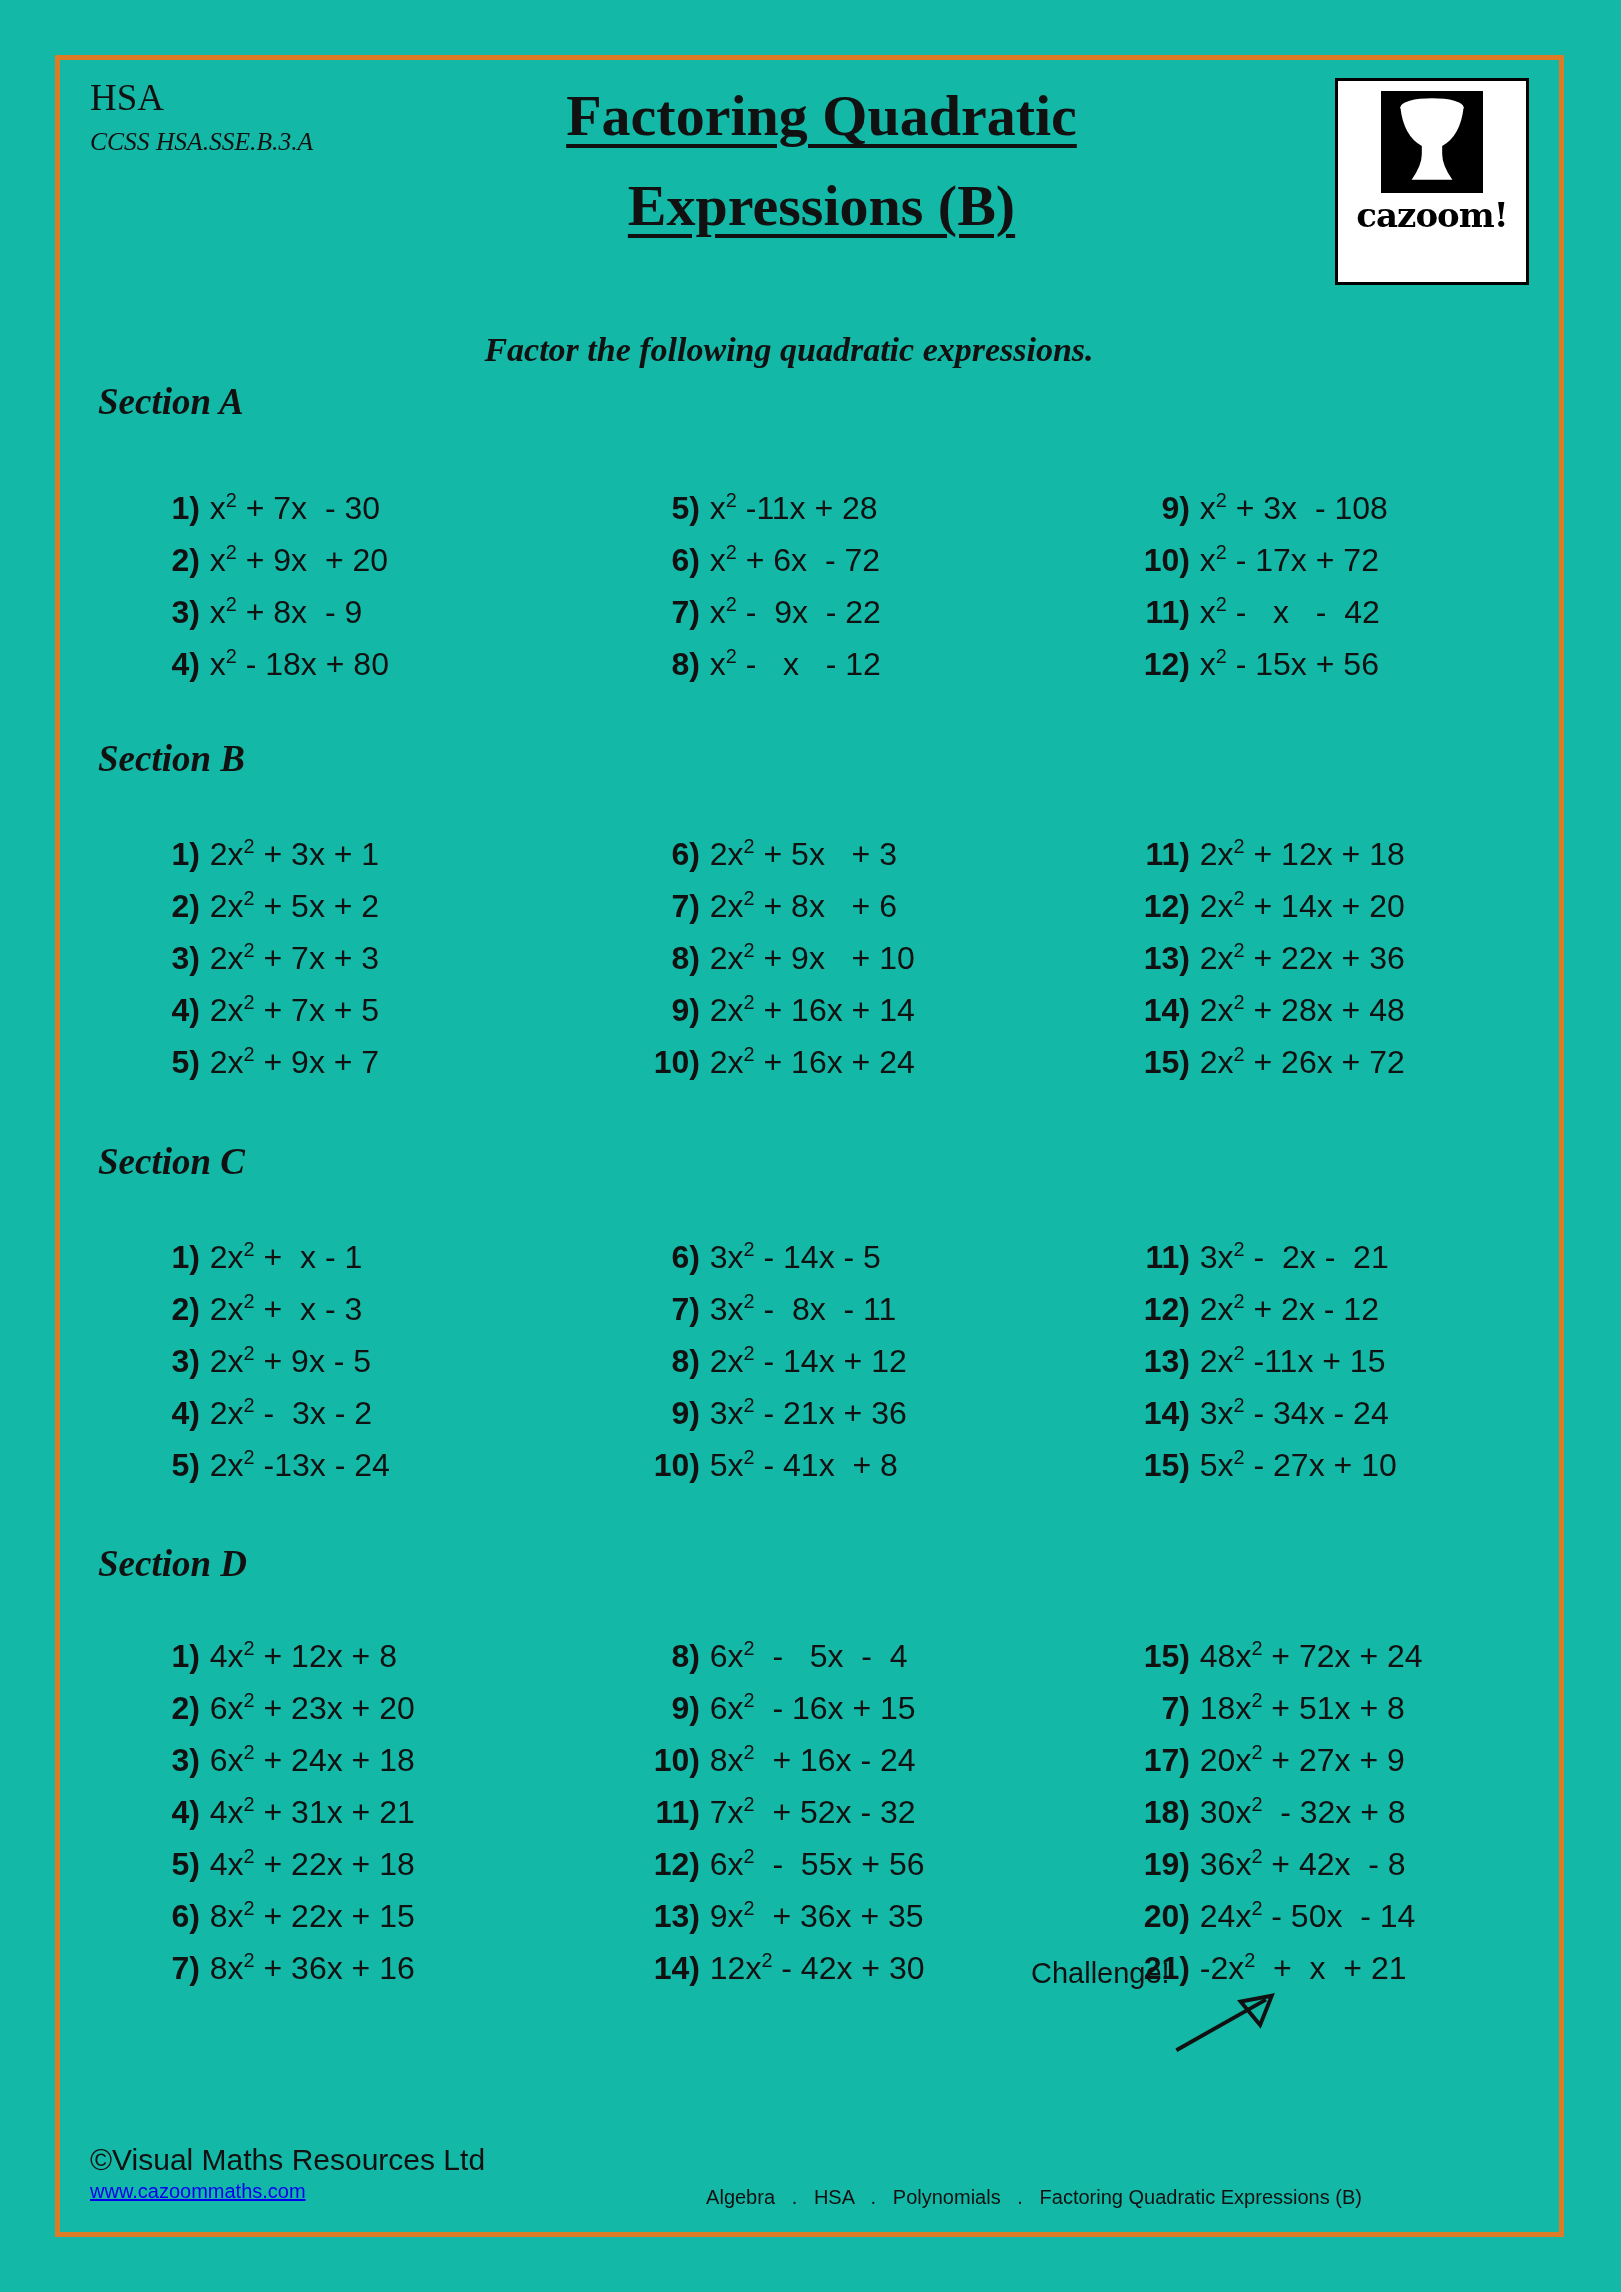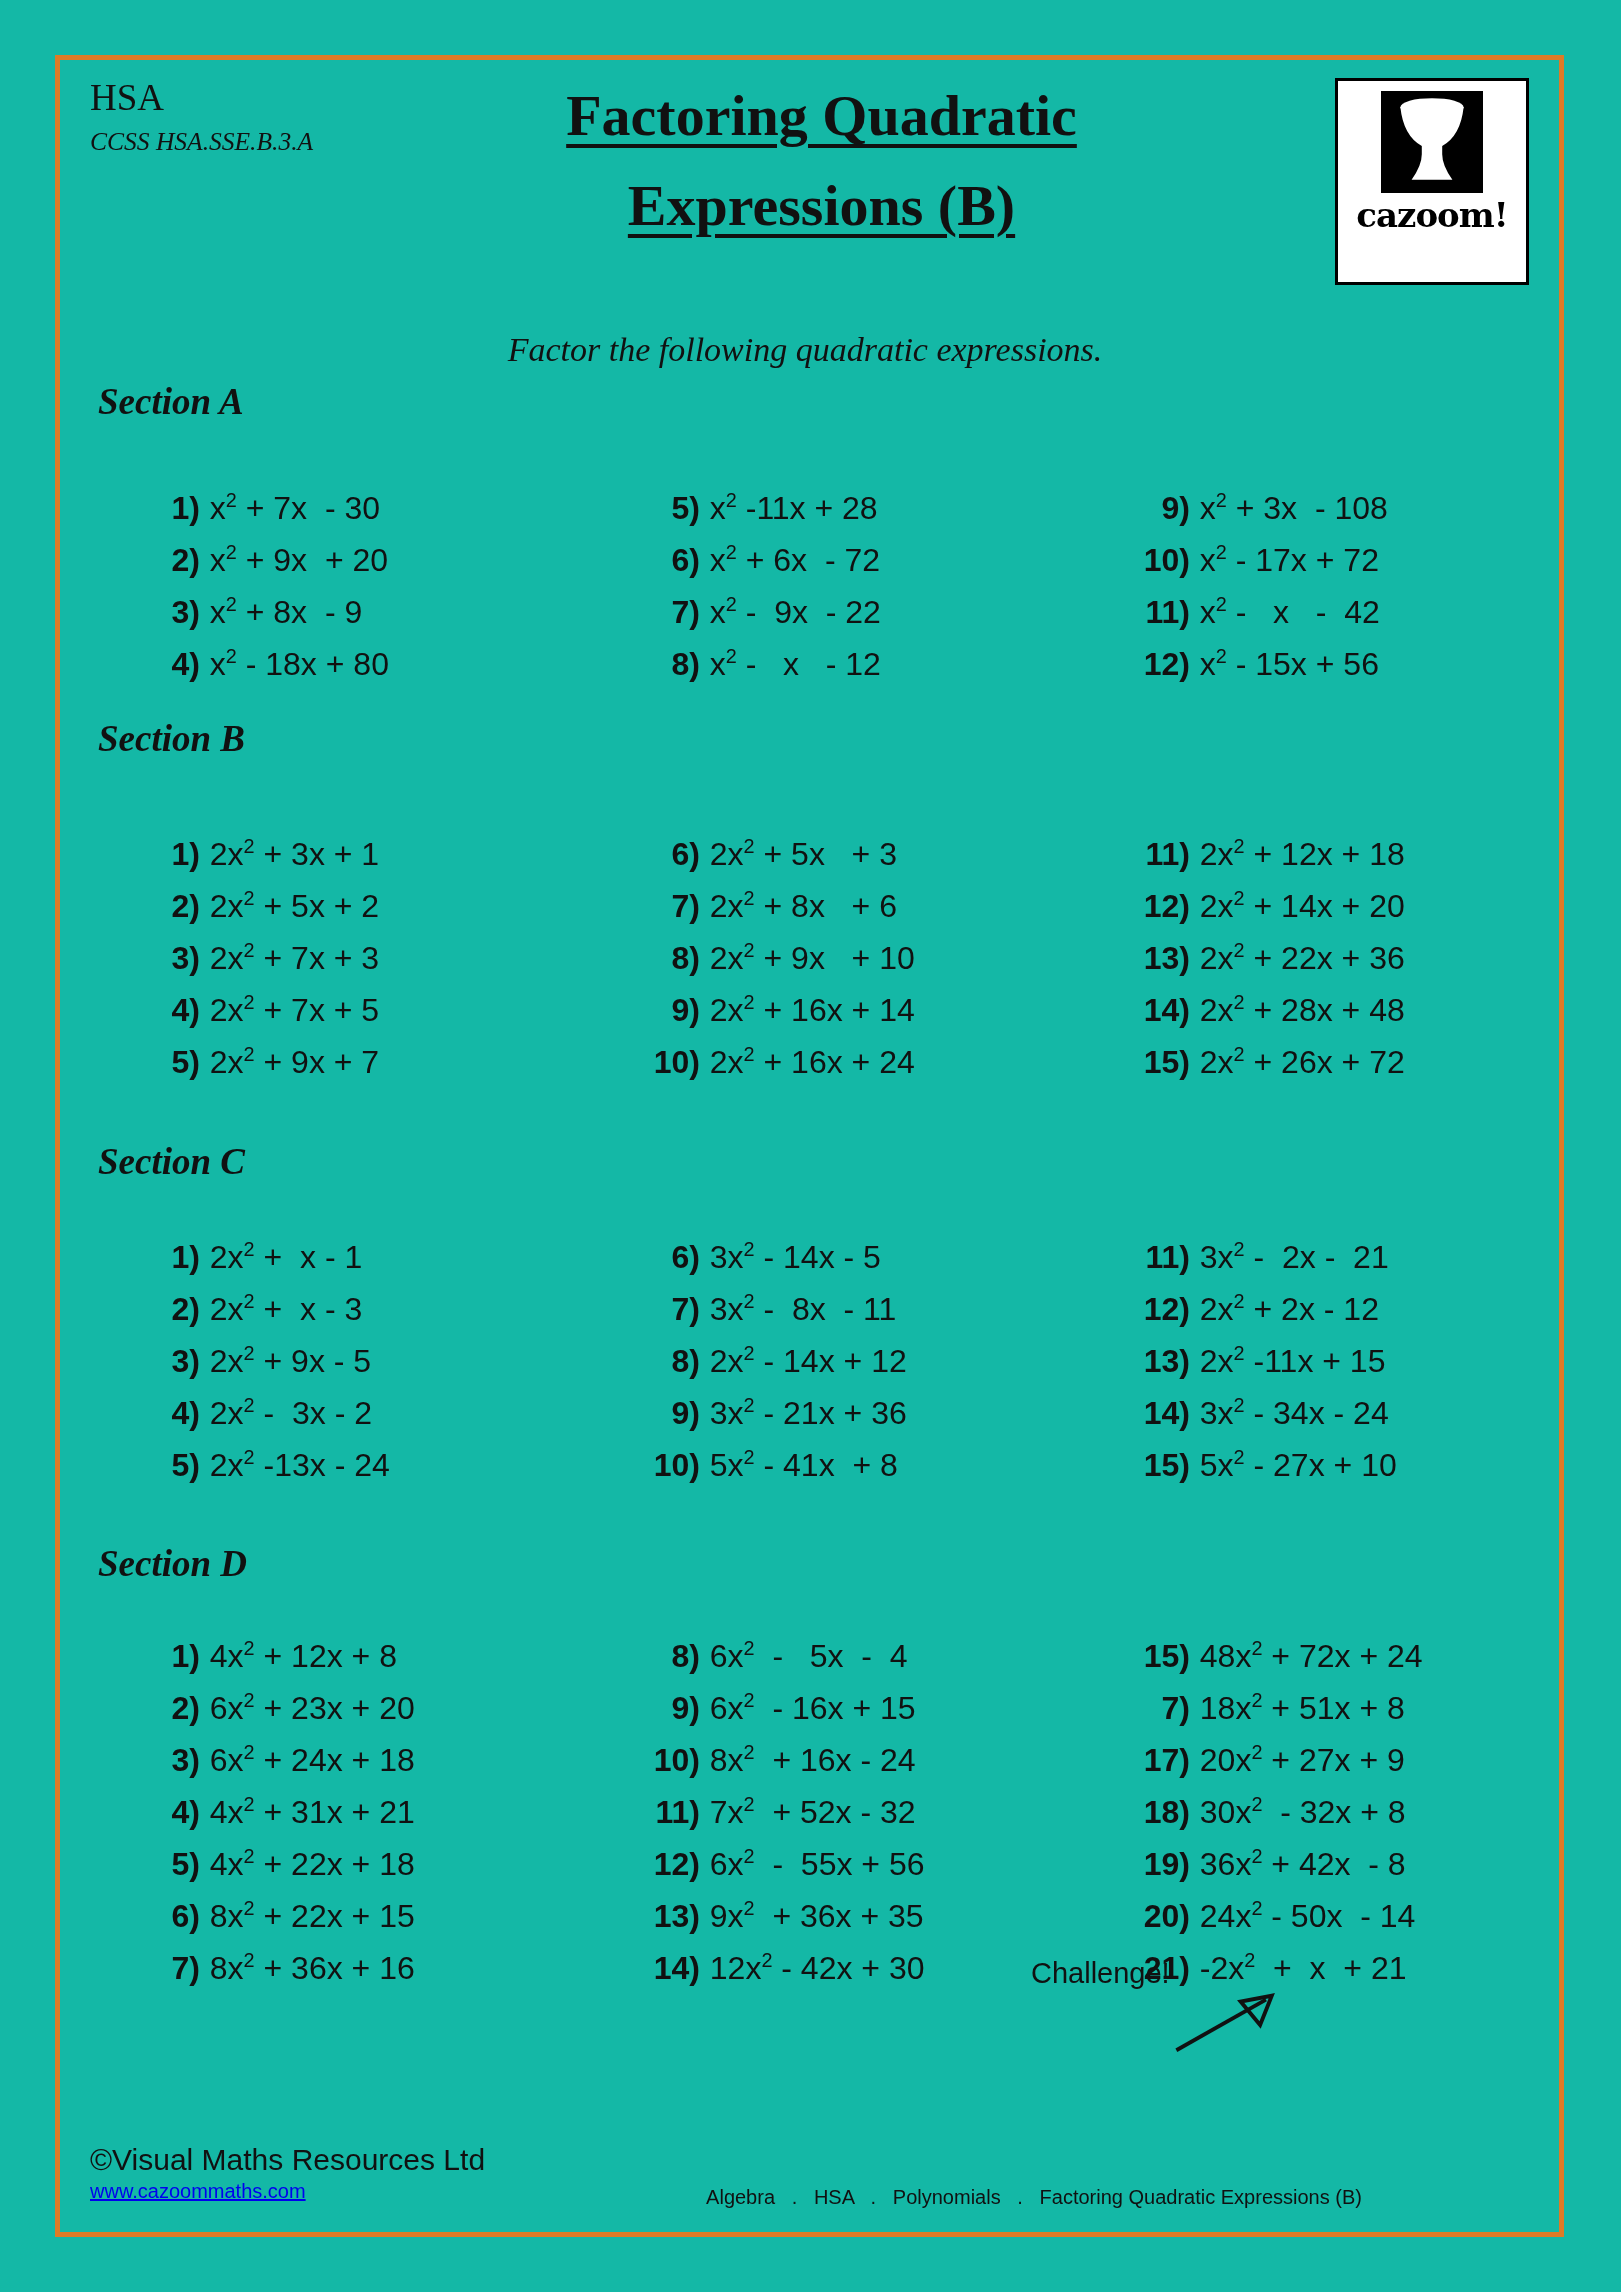--- a/index.html
+++ b/index.html
@@ -21,26 +21,26 @@
   .title { position:absolute; left:390px; top:71px; width:863px; text-align:center;
     font-family:"Liberation Serif", serif; font-weight:bold; font-size:58px; line-height:90px; }
   .title .tline { text-decoration:underline; text-decoration-thickness:3.9px; text-underline-offset:8.8px; }
   
   .logo { position:absolute; left:1335px; top:78px; width:194px; height:207px;
     border:3.9px solid #000; background:#fff; text-align:center; }
   .logo-drum { margin:9.8px auto 0 auto; width:104px; height:102px; display:block; }
   .logo-text { font-family:"DejaVu Serif", serif; font-weight:900; font-size:34px;
     letter-spacing:-1px; line-height:45px; color:#000; }
   
-  .instruction { position:absolute; left:16px; top:331px; width:1578px; text-align:center;
-    font-family:"Liberation Serif", serif; font-style:italic; font-size:34px; }
+  .instruction { position:absolute; left:0; top:331px; width:1578px; text-align:center;
+    font-family:"Liberation Serif", serif; font-style:italic; font-size:34px;font-weight:bold; }
   
   .sec-title { position:absolute; left:98px;
     font-family:"Liberation Serif", serif; font-style:italic; font-weight:bold; font-size:37px; }
-  #title-a { top:380px; } #title-b { top:717px;font-family:Liberation Serif, serif; } #title-c { top:1140px; } #title-d { top:1542px; }
+  #title-a { top:380px; } #title-b { top:737px;font-family:Liberation Serif, serif; } #title-c { top:1140px; } #title-d { top:1542px; }
   .problems { position:absolute; left:135px; display:flex; }
   #probs-a { top:482px; } #probs-b { top:828px; } #probs-c { top:1231px; } #probs-d { top:1630px; }
   .col { display:flex; flex-direction:column; }
   .col:nth-child(1) { width:500px; }
   .col:nth-child(2) { width:490px; }
   .prob { height:52px; display:flex; align-items:baseline; font-size:32px; line-height:52px; }
   .pnum { flex:none; width:65px; text-align:right; font-weight:bold; margin-right:9.8px; white-space:pre; }
   .pexpr { white-space:pre; }
   .pexpr sup { font-size:0.62em; vertical-align:super; line-height:0; }
   

